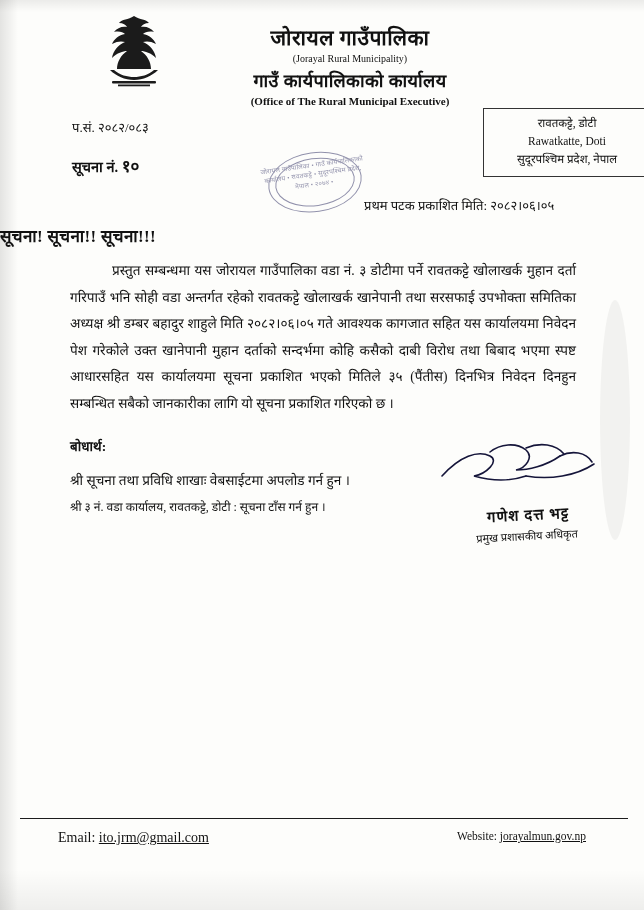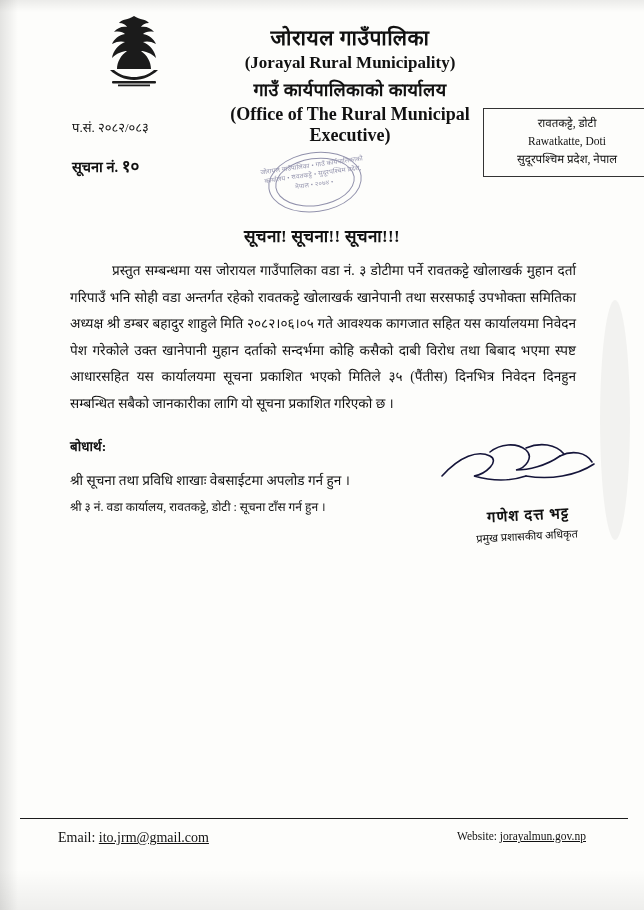--- a/index.html
+++ b/index.html
@@ -55,32 +55,32 @@
     width: 320px;
     text-align: center;
   }
   .t-np-main {
     font-size: 21px;
     font-weight: bold;
     letter-spacing: 0.5px;
     line-height: 1.15;
   }
   .t-en-main {
-    font-size: 17px;
-    font-weight: bold;
+    font-size: 10px;
+    font-weight: normal;
     margin-top: 3px;
   }
   .t-np-sub {
     font-size: 18px;
     font-weight: bold;
     margin-top: 4px;
     letter-spacing: 0.4px;
   }
   .t-en-sub {
-    font-size: 18px;
+    font-size: 11px;
     font-weight: bold;
     margin-top: 3px;
   }
 
   .addr-box {
     position: absolute;
     left: 483px; top: 100px;
     width: 158px;
     border: 1px solid #333;
     border-right: none;
@@ -138,21 +138,20 @@
     position: absolute;
     left: 364px; top: 196px;
     font-size: 13px;
   }
 
   
   .suchana-title {
     position: absolute;
     left: 0; top: 224px;
     width: 644px;
-    text-align: center;
     font-size: 17px;
     font-weight: bold;
     letter-spacing: 0.3px;
   }
 
   .para {
     position: absolute;
     left: 70px; top: 258px;
     width: 506px;
     font-size: 13.6px;
@@ -278,20 +277,21 @@
     <span>सूचना नं.</span>
     <span class="num">१०</span>
   </div>
 
   <div class="stamp">
     <div class="ring"></div>
     <div class="ring2"></div>
     <div class="txt">जोरायल गाउँपालिका • गाउँ कार्यपालिकाको कार्यालय • रावतकट्टे • सुदूरपश्चिम प्रदेश, नेपाल • २०७४ •</div>
   </div>
 
+  <div class="pub-date">प्रथम पटक प्रकाशित मिति: २०८२।०६।०५</div>
 
   <div class="suchana-title">सूचना! सूचना!! सूचना!!!</div>
 
   <div class="para">प्रस्तुत सम्बन्धमा यस जोरायल गाउँपालिका वडा नं. ३ डोटीमा पर्ने रावतकट्टे खोलाखर्क मुहान दर्ता गरिपाउँ भनि सोही वडा अन्तर्गत रहेको रावतकट्टे खोलाखर्क खानेपानी तथा सरसफाई उपभोक्ता समितिका अध्यक्ष श्री डम्बर बहादुर शाहुले मिति २०८२।०६।०५ गते आवश्यक कागजात सहित यस कार्यालयमा निवेदन पेश गरेकोले उक्त खानेपानी मुहान दर्ताको सन्दर्भमा कोहि कसैको दाबी विरोध तथा बिबाद भएमा स्पष्ट आधारसहित यस कार्यालयमा सूचना प्रकाशित भएको मितिले ३५ (पैंतीस) दिनभित्र निवेदन दिनहुन सम्बन्धित सबैको जानकारीका लागि यो सूचना प्रकाशित गरिएको छ ।</div>
 
   <div class="bodharth-label">बोधार्थ:</div>
   <div class="bodharth-1">श्री सूचना तथा प्रविधि शाखाः वेबसाईटमा अपलोड गर्न हुन ।</div>
   <div class="bodharth-2">श्री ३ नं. वडा कार्यालय, रावतकट्टे, डोटी : सूचना टाँस गर्न हुन ।</div>
 
   <div class="sign-area">

